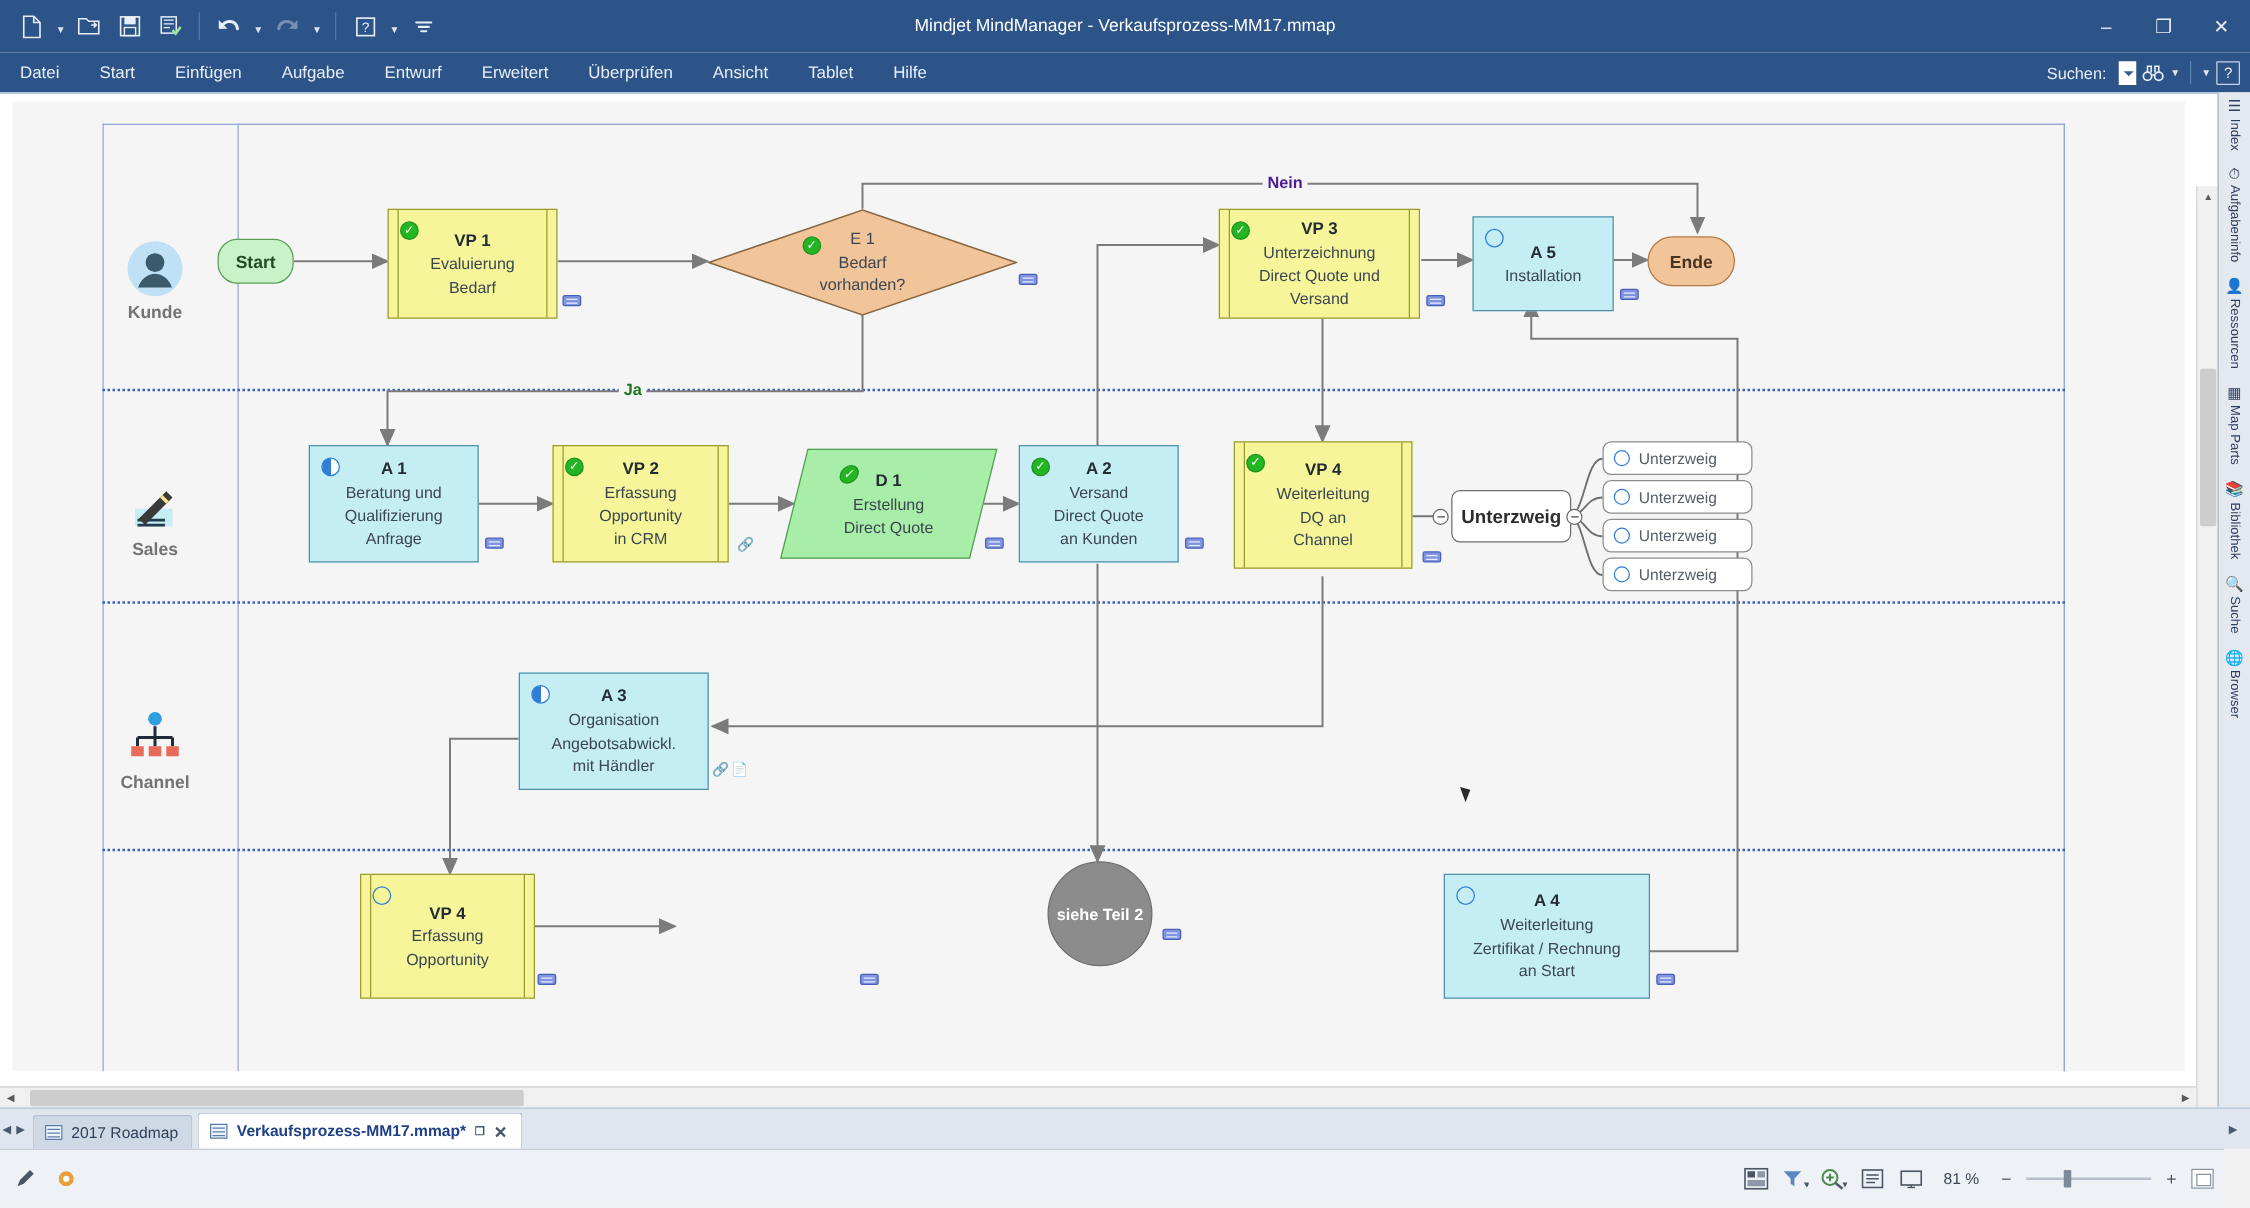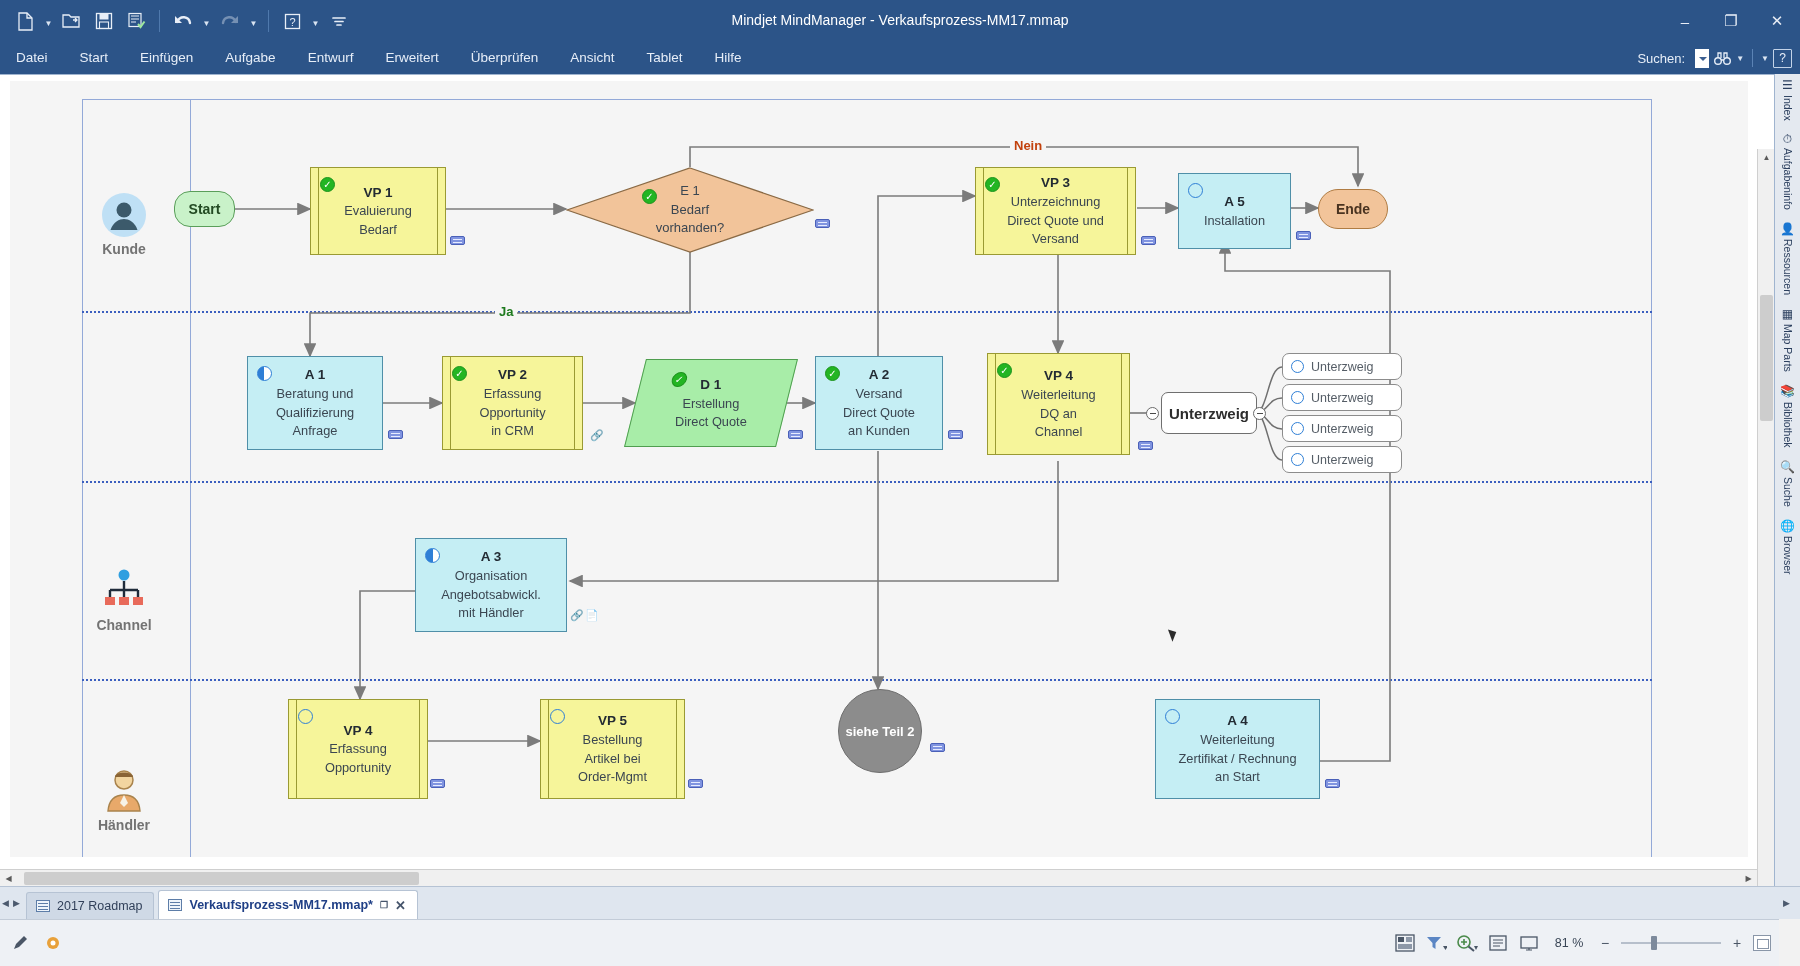--- a/index.html
+++ b/index.html
@@ -389,43 +389,43 @@
     <div class="lane-label" style="left:60px; top:108px;">
       <div class="lane-icon">
         <svg width="46" height="46" viewBox="0 0 46 46">
             <circle cx="23" cy="23" r="22" fill="#bfe0f5"></circle>
             <circle cx="23" cy="18" r="7.5" fill="#3c5a6b"></circle>
             <path d="M9.5 38c2.5-8 9-11 13.5-11s11 3 13.5 11z" fill="#3c5a6b"></path>
           </svg>
       </div>
       <div>Kunde</div>
     </div>
+    <div class="lane-label" style="left:60px; top:298px;">
+      <div class="lane-icon">
+        <svg width="50" height="46" viewBox="0 0 50 46">
+            <rect x="9" y="25" width="30" height="14" fill="#c5eef4"></rect>
+            <path d="M11 34h22M11 38h22" stroke="#1f3b4d" stroke-width="2.2"></path>
+            <path d="M12 33L34 11l5 5L17 38z" fill="#3a3a3a"></path>
+            <path d="M30 15l5 5" stroke="#f2e48a" stroke-width="3"></path>
+          </svg>
+      </div>
+      <div>Sales</div>
+    </div>
     <div class="lane-label" style="left:60px; top:484px;">
       <div class="lane-icon">
         <svg width="46" height="50" viewBox="0 0 46 50">
             <circle cx="23" cy="9" r="5.5" fill="#2f9fe0"></circle>
             <path d="M23 15v9M9 24h28M9 24v7M23 24v7M37 24v7" stroke="#1f2b3a" stroke-width="2.4" fill="none"></path>
             <rect x="4" y="31" width="10" height="8" fill="#e86a5a"></rect>
             <rect x="18" y="31" width="10" height="8" fill="#e86a5a"></rect>
             <rect x="32" y="31" width="10" height="8" fill="#e86a5a"></rect>
           </svg>
       </div>
       <div>Channel</div>
     </div>
-    <div class="lane-label" style="left:60px; top:684px;">
-      <div class="lane-icon">
-        <svg width="42" height="48" viewBox="0 0 42 48">
-            <circle cx="21" cy="13" r="9" fill="#f2d5a0" stroke="#a9834c" stroke-width="1.5"></circle>
-            <path d="M12 10c0-6 18-6 18 0" fill="#8a6436"></path>
-            <path d="M5 44c1-12 8-16 16-16s15 4 16 16z" fill="#e8a96a" stroke="#a9834c" stroke-width="1.4"></path>
-            <path d="M21 28l-4 8 4 4 4-4z" fill="#f7f2e6"></path>
-          </svg>
-      </div>
-      <div>Händler</div>
-    </div>
 
     <svg class="wires">
       <defs>
         <marker id="ah" markerWidth="9" markerHeight="8" refX="8" refY="4" orient="auto">
           <path d="M0,0 L9,4 L0,8 z" fill="#7b7b7b"></path>
         </marker>
       </defs>
       <g stroke="#7b7b7b" stroke-width="1.6" fill="none">
 
         <path d="M225,128 L300,128" marker-end="url(#ah)"></path>
@@ -463,21 +463,21 @@
 
       <g stroke="#6f6f6f" stroke-width="1.5" fill="none">
         <path d="M1118,332 L1143,332"></path>
         <path d="M1245,332 C1258,332 1258,286 1272,286"></path>
         <path d="M1245,332 C1258,332 1258,317 1272,317"></path>
         <path d="M1245,332 C1258,332 1258,348 1272,348"></path>
         <path d="M1245,332 C1258,332 1258,379 1272,379"></path>
       </g>
     </svg>
 
-    <div class="edge-label" style="left:1000px; top:57px; color:#c2410c;">Nein</div>
+    <div class="edge-label" style="left:1000px; top:57px; color:#4c1d95;">Nein</div>
     <div class="edge-label" style="left:485px; top:223px; color:#1e7a1e;">Ja</div>
 
     <div class="pill pill-start" style="left:164px; top:110px; width:61px; height:36px;">Start</div>
 
     <div class="node box-process" style="left:300px; top:86px; width:136px; height:88px;">
       <span class="status-ic ic-done">✓</span>
       <span class="ttl">VP 1</span>
       <span class="body">Evaluierung</span>
       <span class="body">Bedarf</span>
     </div>
@@ -592,27 +592,20 @@
     <span class="attach-ic" style="left:575px; top:528px;">📄</span>
 
     <div class="node box-process" style="left:278px; top:618px; width:140px; height:100px;">
       <span class="status-ic ic-empty"></span>
       <span class="ttl">VP 4</span>
       <span class="body">Erfassung</span>
       <span class="body">Opportunity</span>
     </div>
     <div class="note-chip" style="left:420px; top:698px;"></div>
 
-    <div class="node box-process" style="left:530px; top:618px; width:145px; height:100px;">
-      <span class="status-ic ic-empty"></span>
-      <span class="ttl">VP 5</span>
-      <span class="body">Bestellung</span>
-      <span class="body">Artikel bei</span>
-      <span class="body">Order-Mgmt</span>
-    </div>
     <div class="note-chip" style="left:678px; top:698px;"></div>
 
     <div class="circle-node" style="left:828px; top:608px; width:84px; height:84px;">siehe Teil 2</div>
     <div class="note-chip" style="left:920px; top:662px;"></div>
 
     <div class="node box-task" style="left:1145px; top:618px; width:165px; height:100px;">
       <span class="status-ic ic-empty"></span>
       <span class="ttl">A 4</span>
       <span class="body">Weiterleitung</span>
       <span class="body">Zertifikat / Rechnung</span>

